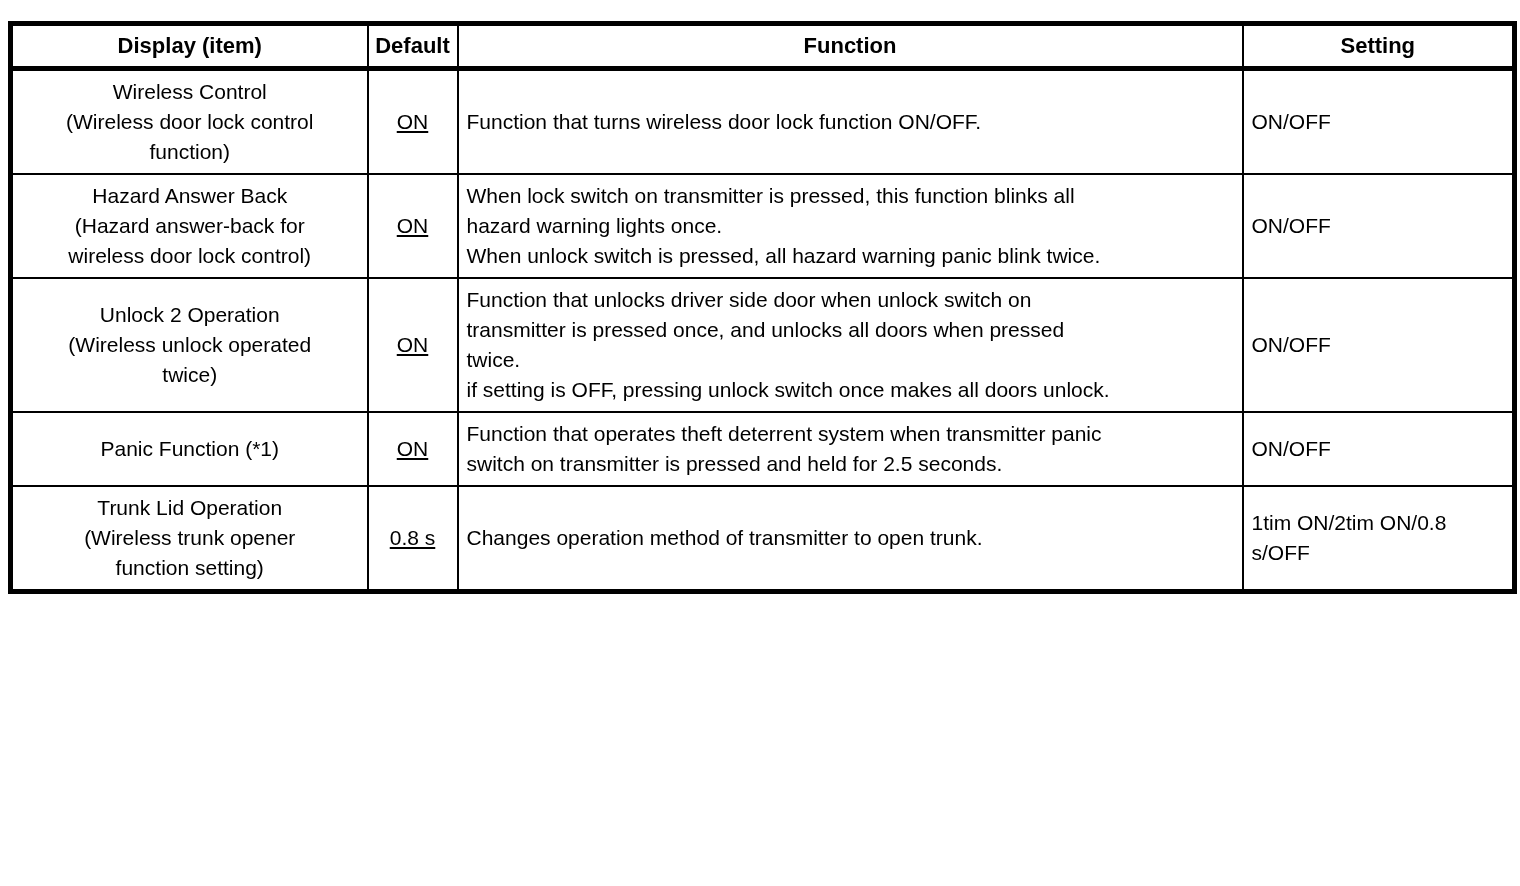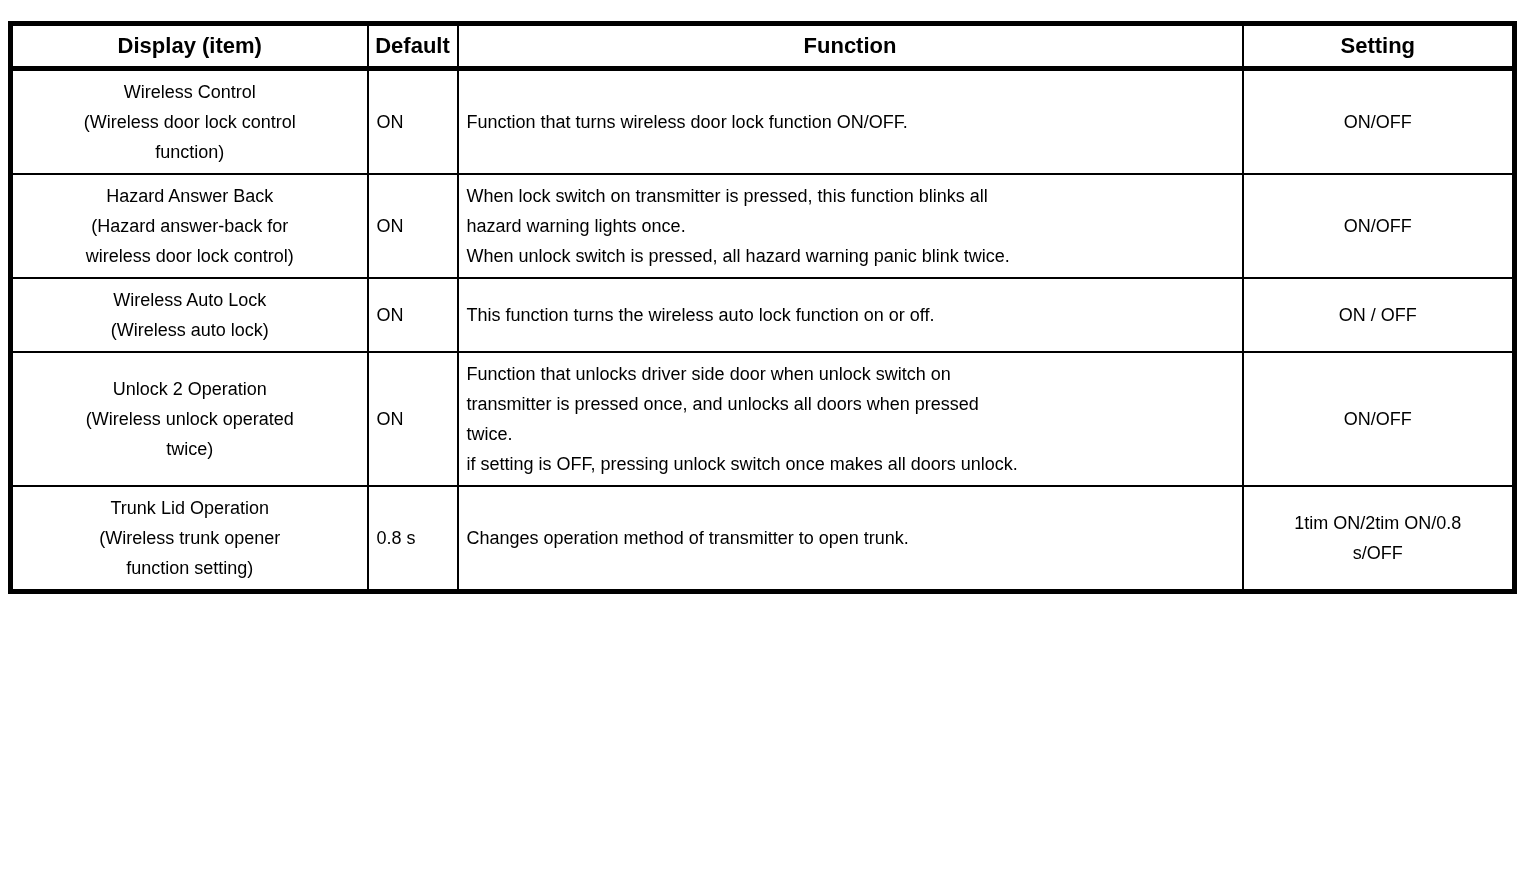--- a/index.html
+++ b/index.html
@@ -34,31 +34,31 @@
   table.settings-table th {
     border-bottom-width: 5px;
     font-size: 22px;
     font-weight: bold;
     text-align: center;
     padding: 6px 4px;
     height: 28px;
     vertical-align: middle;
   }
   table.settings-table td {
-    font-size: 18px;
+    font-size: 21px;
     line-height: 30px;
     padding: 6px 8px;
     vertical-align: middle;
     white-space: pre-line;
     overflow: hidden;
   }
   td.col-display  { text-align: center; }
-  td.col-default  { text-align: left; }
+  td.col-default  { text-align: center; text-decoration: underline; }
   td.col-function { text-align: left; }
-  td.col-setting  { text-align: center; }
+  td.col-setting  { text-align: left; }
   col.c-display  { width: 357px; }
   col.c-default  { width: 90px; }
   col.c-function { width: 785px; }
   col.c-setting  { width: 272px; }
 </style>
 </head>
 <body>
 
 <div class="page">
   <table class="settings-table">
@@ -89,35 +89,35 @@
           <td class="col-display">Hazard Answer Back
 (Hazard answer-back for
 wireless door lock control)</td>
           <td class="col-default">ON</td>
           <td class="col-function">When lock switch on transmitter is pressed, this function blinks all
 hazard warning lights once.
 When unlock switch is pressed, all hazard warning panic blink twice.</td>
           <td class="col-setting">ON/OFF</td>
         </tr>
         <tr>
-          <td class="col-display">Wireless Auto Lock
-(Wireless auto lock)</td>
-          <td class="col-default">ON</td>
-          <td class="col-function">This function turns the wireless auto lock function on or off.</td>
-          <td class="col-setting">ON / OFF</td>
-        </tr>
-        <tr>
           <td class="col-display">Unlock 2 Operation
 (Wireless unlock operated
 twice)</td>
           <td class="col-default">ON</td>
           <td class="col-function">Function that unlocks driver side door when unlock switch on
 transmitter is pressed once, and unlocks all doors when pressed
 twice.
 if setting is OFF, pressing unlock switch once makes all doors unlock.</td>
+          <td class="col-setting">ON/OFF</td>
+        </tr>
+        <tr>
+          <td class="col-display">Panic Function (*1)</td>
+          <td class="col-default">ON</td>
+          <td class="col-function">Function that operates theft deterrent system when transmitter panic
+switch on transmitter is pressed and held for 2.5 seconds.</td>
           <td class="col-setting">ON/OFF</td>
         </tr>
         <tr>
           <td class="col-display">Trunk Lid Operation
 (Wireless trunk opener
 function setting)</td>
           <td class="col-default">0.8 s</td>
           <td class="col-function">Changes operation method of transmitter to open trunk.</td>
           <td class="col-setting">1tim ON/2tim ON/0.8
 s/OFF</td>

